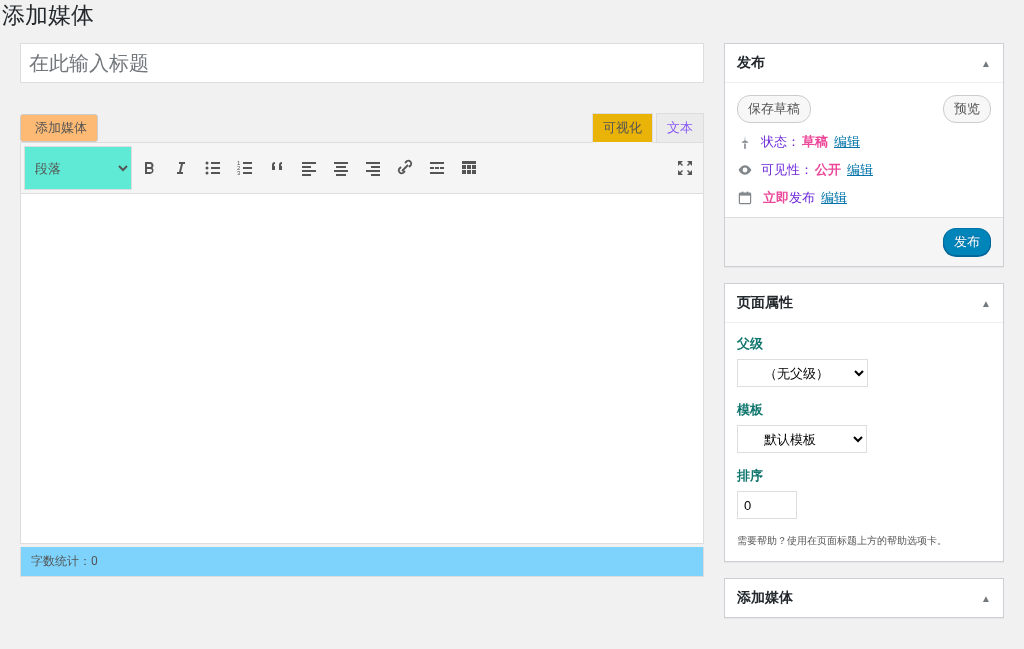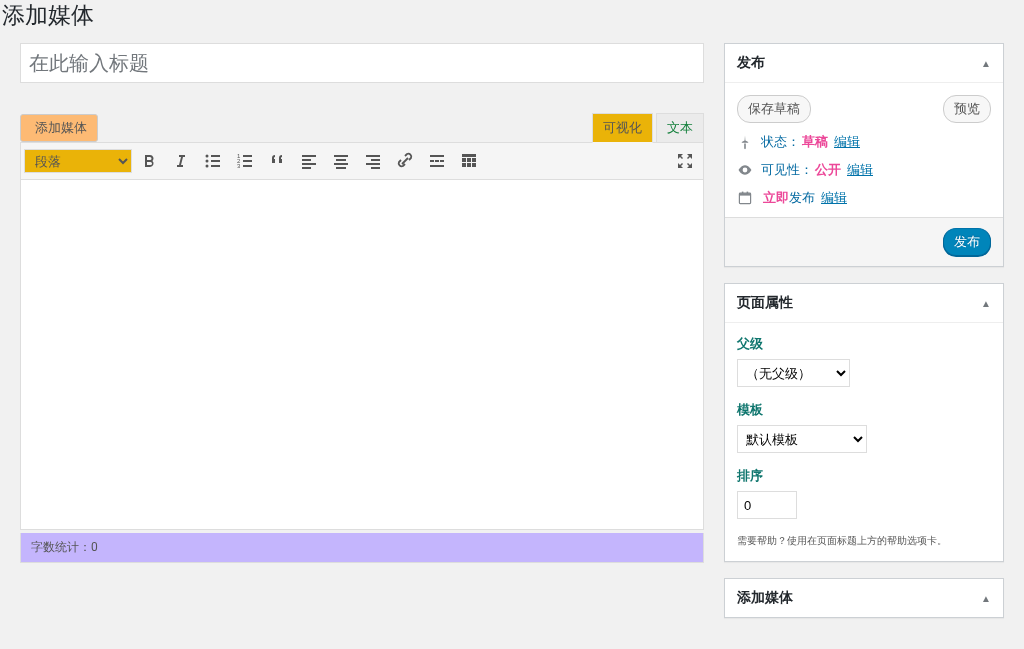--- a/index.html
+++ b/index.html
@@ -6,46 +6,46 @@
 body { font-family: -apple-system, BlinkMacSystemFont, "Segoe UI", Roboto, sans-serif; font-size: 13px; color: #444; background: #f1f1f1; width: 1024px; height: 649px; overflow: hidden; }
 .wrap { display: flex; gap: 20px; padding: 0 20px 20px 20px; }
 .main { flex: 1; }
 .sidebar { width: 280px; }
 .page-title { font-size: 23px; font-weight: 400; color: #23282d; margin: 0 0 12px 2px; padding-top: 0; }
 .title-input { width: 100%; height: 40px; padding: 3px 8px; font-size: 20px; background: #fff; border: 1px solid #ddd; color: #333; outline: none; }
 .title-input::placeholder { color: #72777c; }
 .editor-top { margin-top: 30px; display: flex; align-items: flex-end; justify-content: space-between; }
 .add-media-btn { background: #fdba74; border: 1px solid #ccc; color: #555; padding: 4px 10px; font-size: 13px; cursor: pointer; display: inline-flex; align-items: center; gap: 4px; border-radius: 3px; }
 .editor-tabs { display: flex; }
-.tab { padding: 5px 10px; border: 1px solid #ddd; border-bottom: none; background: #ebebeb; color: #15803d; cursor: pointer; margin-left: 3px; font-size: 13px; }
+.tab { padding: 5px 10px; border: 1px solid #ddd; border-bottom: none; background: #ebebeb; color: #8b5cf6; cursor: pointer; margin-left: 3px; font-size: 13px; }
 .tab.active { background: #eab308; color: #555; border-bottom: 1px solid #f5f5f5; margin-bottom: -1px; position: relative; z-index: 2; }
 .toolbar { background: #f5f5f5; border: 1px solid #ddd; padding: 3px; display: flex; align-items: center; gap: 2px; }
-.format-select { height: 24px; padding: 2px 24px 2px 6px; background: #eab308; border: 1px solid #ddd; font-size: 13px; color: #555; min-width: 108px; }
+.format-select { height: 44px; padding: 2px 24px 2px 6px; background: #5eead4; border: 1px solid #ddd; font-size: 13px; color: #555; min-width: 108px; }
 .tb-btn { width: 30px; height: 30px; border: none; background: transparent; cursor: pointer; display: inline-flex; align-items: center; justify-content: center; color: #555; }
 .tb-btn svg { width: 20px; height: 20px; fill: #555; }
 .tb-spacer { flex: 1; }
 .editor-area { width: 100%; height: 350px; background: #fff; border: 1px solid #ddd; border-top: none; resize: none; outline: none; padding: 10px; font-size: 14px; }
-.word-count { background: #c4b5fd; border: 1px solid #ddd; border-top: none; padding: 6px 10px; font-size: 12px; color: #555; }
+.word-count { background: #7dd3fc; border: 1px solid #ddd; border-top: none; padding: 6px 10px; font-size: 12px; color: #555; }
 .postbox { background: #fff; border: 1px solid #ccd0d4; box-shadow: 0 1px 1px rgba(0,0,0,0.04); margin-bottom: 16px; }
 .postbox-header { padding: 10px 12px; font-size: 14px; font-weight: 600; color: #23282d; display: flex; justify-content: space-between; align-items: center; border-bottom: 1px solid #eee; cursor: pointer; }
 .postbox-header .toggle { color: #72777c; font-size: 10px; }
 .postbox-body { padding: 12px; }
 .pub-actions-top { display: flex; justify-content: space-between; margin-bottom: 10px; }
 .button { background: #f7f7f7; border: 1px solid #ccc; padding: 4px 10px; font-size: 13px; cursor: pointer; border-radius: 13px; color: #555; }
 .button-primary { background: #0085ba; border-color: #0073aa #006799 #006799; color: #fff; box-shadow: 0 1px 0 #006799; text-shadow: 0 -1px 1px #006799; }
 .pub-row { display: flex; align-items: center; margin: 10px 0; font-size: 13px; color: #444; }
 .pub-row .icon { width: 20px; color: #82878c; margin-right: 4px; display: inline-flex; align-items: center; }
 .pub-row .icon svg { width: 16px; height: 16px; fill: #82878c; }
-.pub-row .label { color: #0369a1; }
+.pub-row .label { color: #6d28d9; }
 .pub-row .value { font-weight: 600; color: #ec4899; margin-left: 2px; }
 .pub-row .edit-link { color: #0073aa; text-decoration: underline; margin-left: 6px; cursor: pointer; }
 .pub-submit { display: flex; justify-content: flex-end; padding: 10px 12px; border-top: 1px solid #ddd; background: #f5f5f5; margin: 10px -12px -12px -12px; }
 .field-group { margin-bottom: 14px; }
 .field-label { font-weight: 600; color: #0f766e; font-size: 13px; margin-bottom: 6px; display: block; }
-.field-select { height: 28px; padding: 2px 22px 2px 4px; border: 1px solid #ddd; background: #fff; font-size: 13px; min-width: 100px; }
+.field-select { height: 28px; padding: 2px 22px 2px 22px; border: 1px solid #ddd; background: #fff; font-size: 13px; min-width: 100px; }
 .field-input { height: 28px; padding: 2px 6px; border: 1px solid #ddd; background: #fff; font-size: 13px; width: 60px; }
 .help-text { font-size: 10px; color: #555; line-height: 1.6; }
 </style>
 </head>
 <body>
 
 <h1 class="page-title">添加媒体</h1>
 
 <div class="wrap">
   <div class="main">

